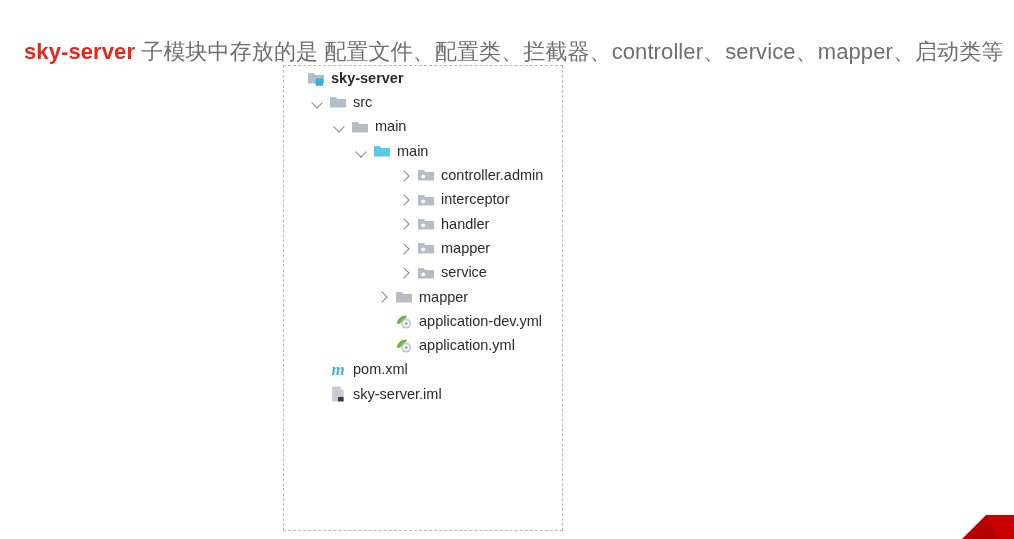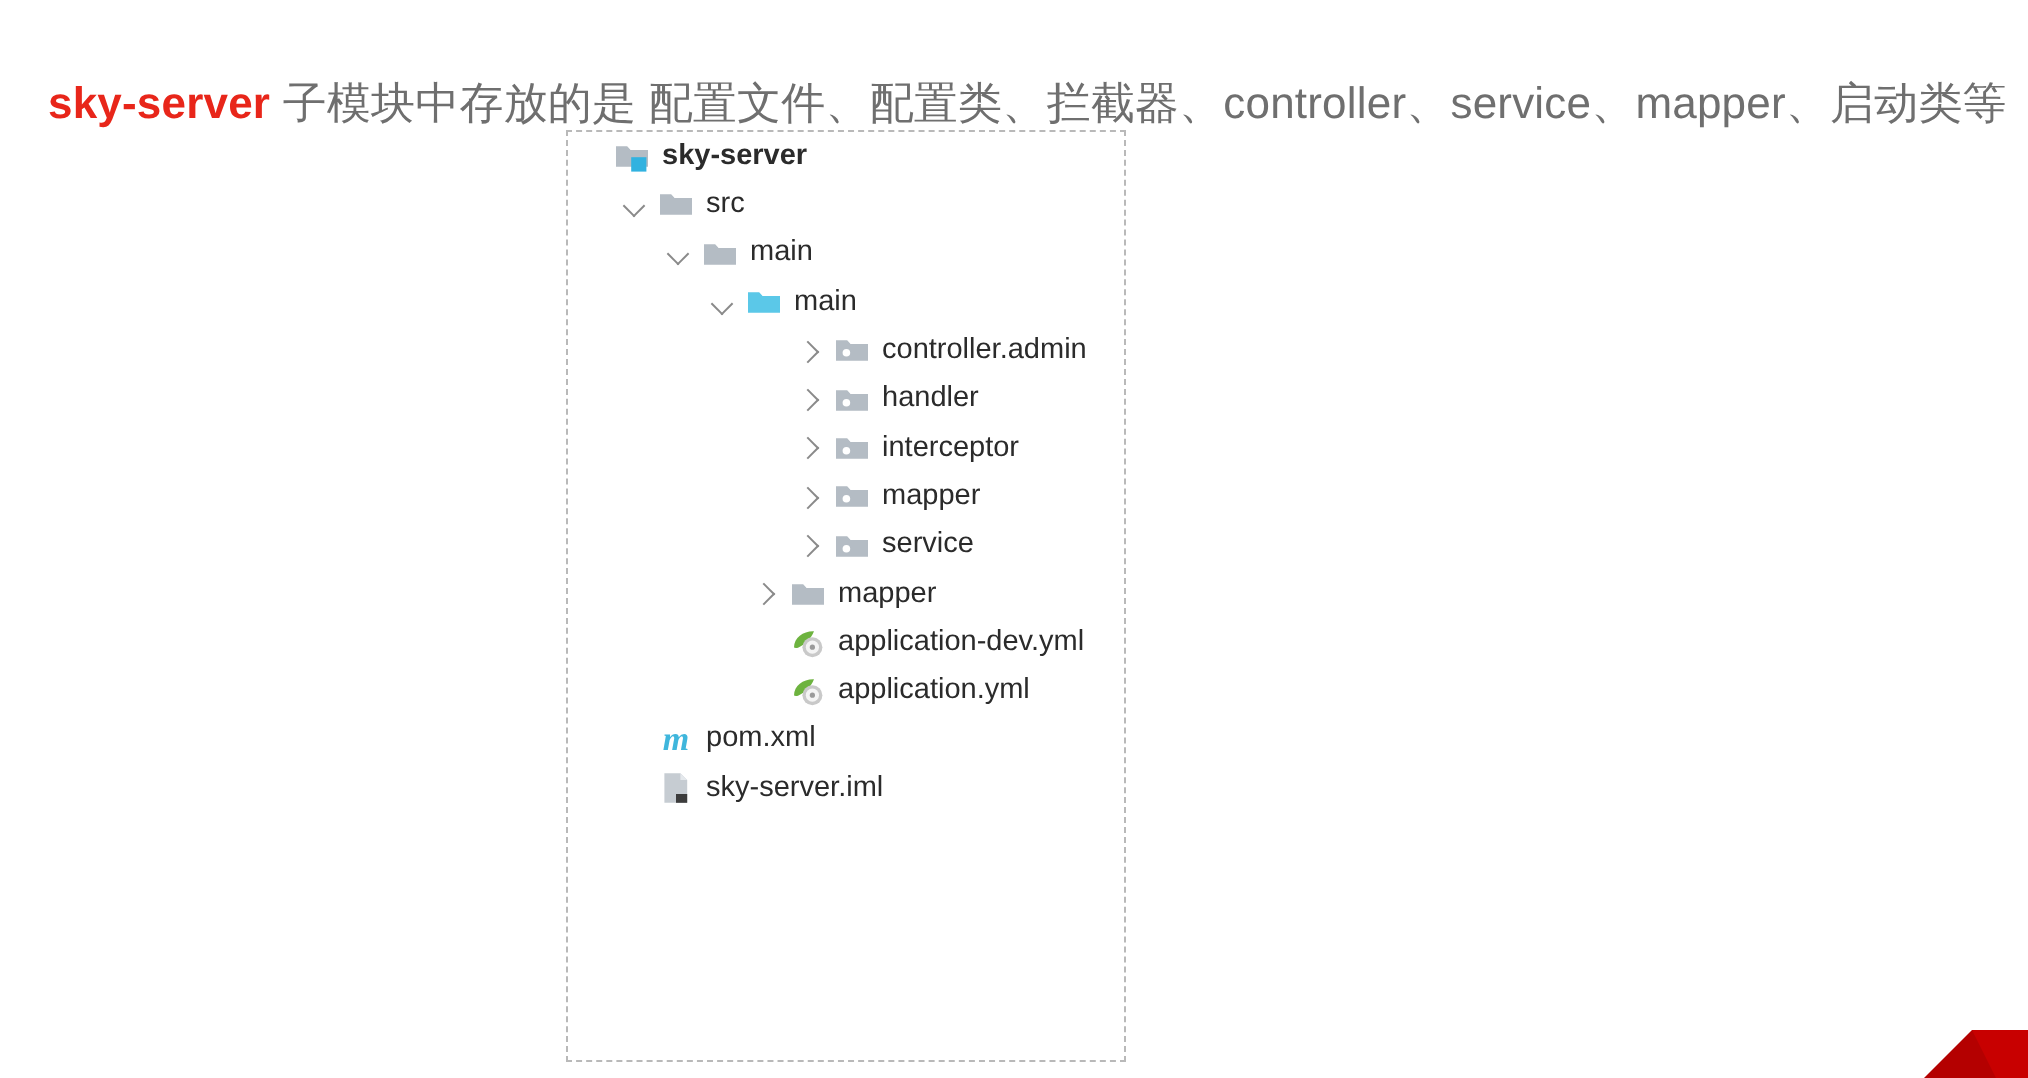--- a/index.html
+++ b/index.html
@@ -173,35 +173,35 @@
       <span class="chev right">
         <i></i>
       </span>
       <span class="ico">
         <svg width="18" height="18" viewBox="0 0 18 18">
           <path d="M1 4.2 L6.6 4.2 L8.2 6.0 L17 6.0 L17 14.4 L1 14.4 Z" fill="#b4bcc4"></path>
           <path d="M1 4.2 L6.6 4.2 L8.2 6.0 L1 6.0 Z" fill="#b4bcc4"></path>
           <circle cx="6.2" cy="10.4" r="1.9" fill="#ffffff"></circle>
         </svg>
       </span>
+      <span class="label">interceptor</span>
+    </div>
+    <div class="tree-row">
+      <span class="ind" style="width: 115px;"></span>
+      <span class="chev right">
+        <i></i>
+      </span>
+      <span class="ico">
+        <svg width="18" height="18" viewBox="0 0 18 18">
+          <path d="M1 4.2 L6.6 4.2 L8.2 6.0 L17 6.0 L17 14.4 L1 14.4 Z" fill="#b4bcc4"></path>
+          <path d="M1 4.2 L6.6 4.2 L8.2 6.0 L1 6.0 Z" fill="#b4bcc4"></path>
+          <circle cx="6.2" cy="10.4" r="1.9" fill="#ffffff"></circle>
+        </svg>
+      </span>
       <span class="label">handler</span>
-    </div>
-    <div class="tree-row">
-      <span class="ind" style="width: 115px;"></span>
-      <span class="chev right">
-        <i></i>
-      </span>
-      <span class="ico">
-        <svg width="18" height="18" viewBox="0 0 18 18">
-          <path d="M1 4.2 L6.6 4.2 L8.2 6.0 L17 6.0 L17 14.4 L1 14.4 Z" fill="#b4bcc4"></path>
-          <path d="M1 4.2 L6.6 4.2 L8.2 6.0 L1 6.0 Z" fill="#b4bcc4"></path>
-          <circle cx="6.2" cy="10.4" r="1.9" fill="#ffffff"></circle>
-        </svg>
-      </span>
-      <span class="label">interceptor</span>
     </div>
     <div class="tree-row">
       <span class="ind" style="width: 115px;"></span>
       <span class="chev right">
         <i></i>
       </span>
       <span class="ico">
         <svg width="18" height="18" viewBox="0 0 18 18">
           <path d="M1 4.2 L6.6 4.2 L8.2 6.0 L17 6.0 L17 14.4 L1 14.4 Z" fill="#b4bcc4"></path>
           <path d="M1 4.2 L6.6 4.2 L8.2 6.0 L1 6.0 Z" fill="#b4bcc4"></path>

